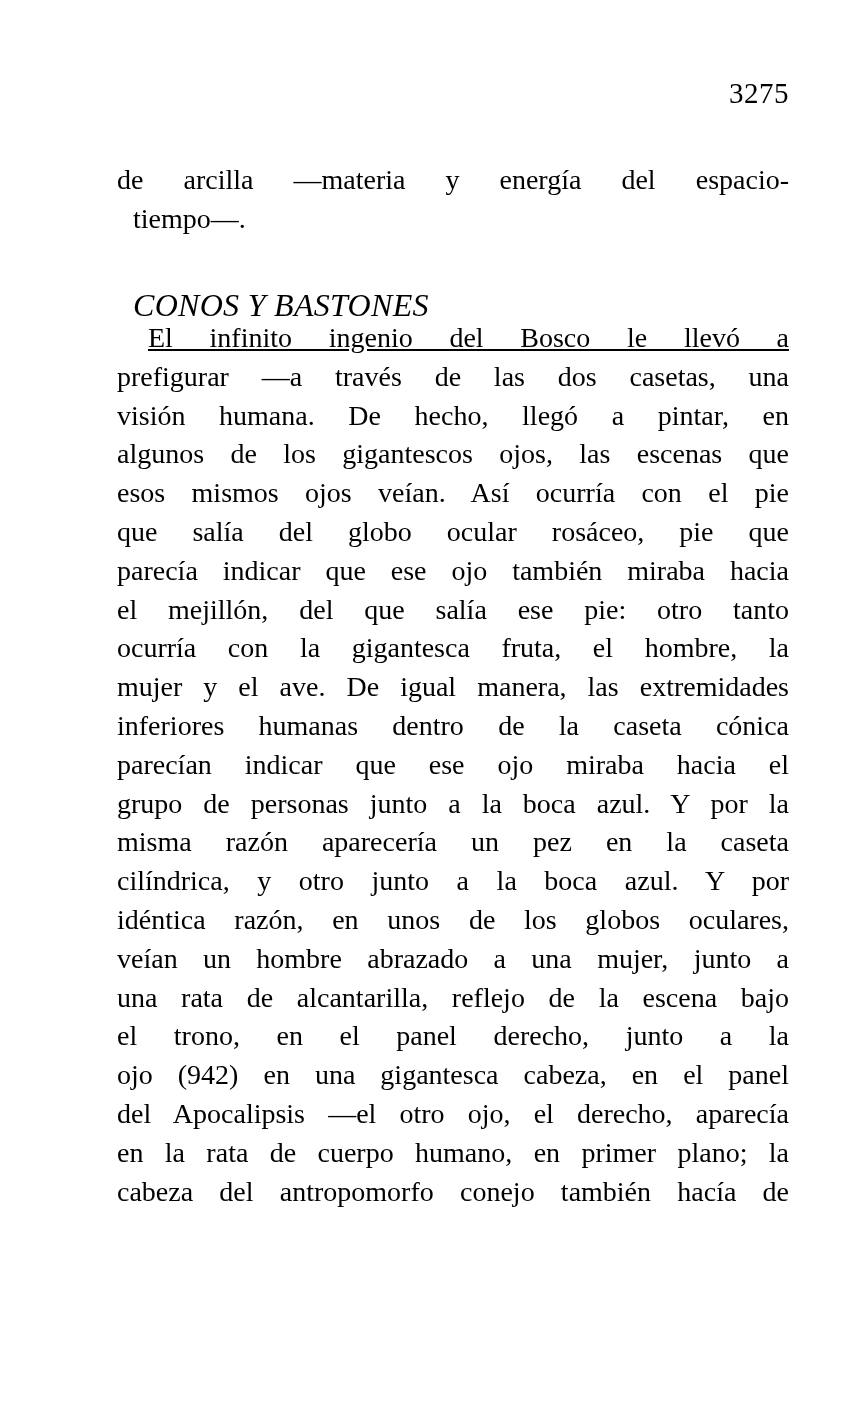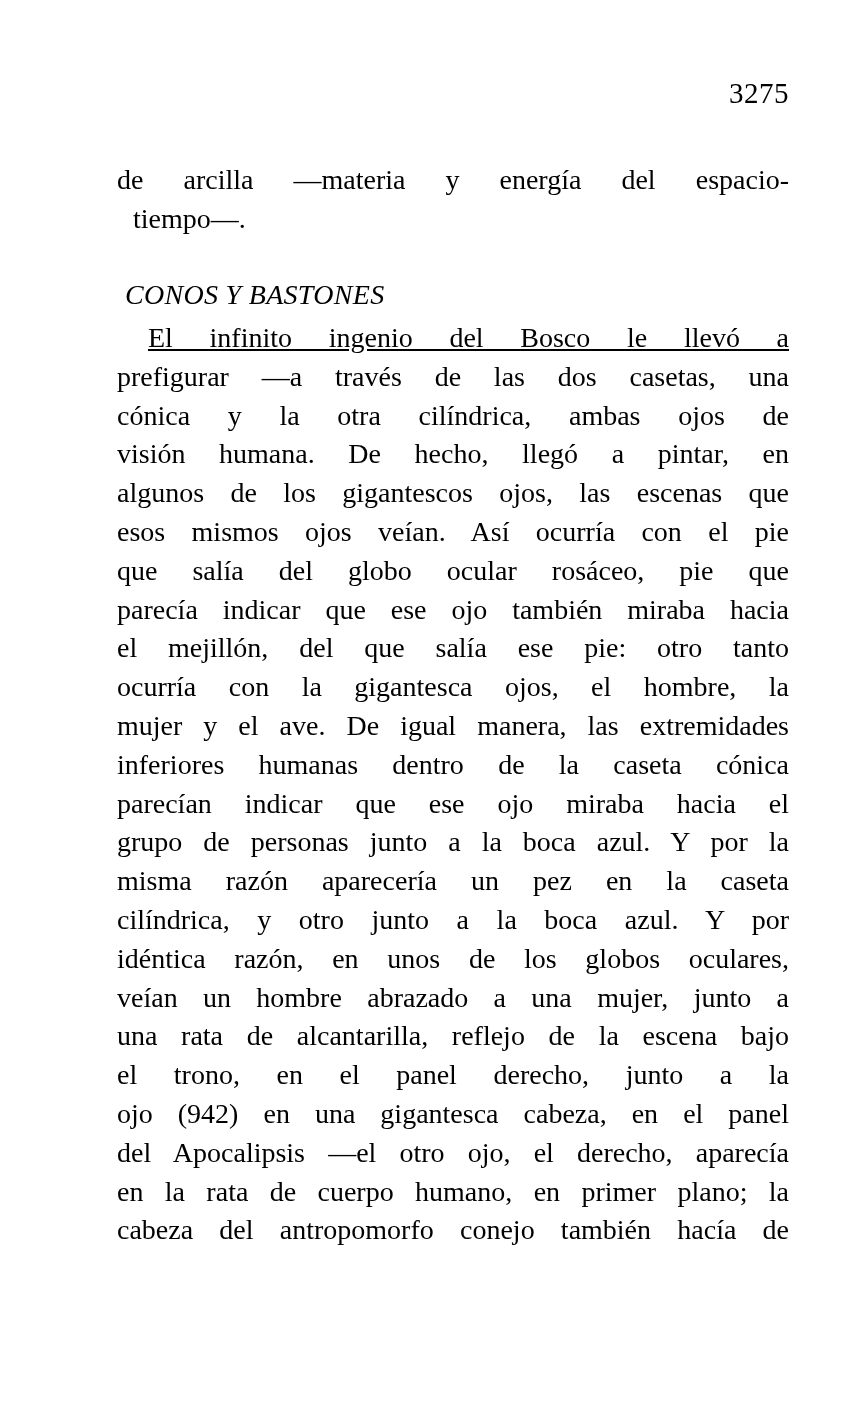--- a/index.html
+++ b/index.html
@@ -26,21 +26,21 @@
     line-height: 34px;
     text-align: right;
     letter-spacing: 0.5px;
   }
   .content {
     position: absolute;
     left: 117px;
     width: 672px;
   }
   .para-cont   { top: 161px; }
-  .heading     { top: 271px; margin: 8px; font-size: 28px; font-weight: normal; font-style: italic; letter-spacing: 0.3px; }
+  .heading     { top: 271px; margin: 16px; font-size: 32px; font-weight: normal; font-style: italic; letter-spacing: 0.3px; }
   .para-main   { top: 319px; }
   .para .line {
     font-size: 28px;
     line-height: 38.8px;
     text-align: justify;
     text-align-last: justify;
     text-justify: inter-word;
     white-space: normal;
   }
   .para .line.flush-left { text-align-last: left; margin-left: 16px; }
@@ -56,28 +56,27 @@
   <div class="content para para-cont">
       <div class="line">de arcilla —materia y energía del espacio-</div>
       <div class="line flush-left">tiempo—.</div>
     </div>
 
   <h2 class="content heading">CONOS Y BASTONES</h2>
 
   <div class="content para para-main">
       <div class="line indent">El infinito ingenio del Bosco le llevó a</div>
       <div class="line">prefigurar —a través de las dos casetas, una</div>
-      <div class="line">cónica y la otra cilíndrica, ambas ojos de</div>
       <div class="line">visión humana. De hecho, llegó a pintar, en</div>
       <div class="line">algunos de los gigantescos ojos, las escenas que</div>
       <div class="line">esos mismos ojos veían. Así ocurría con el pie</div>
       <div class="line">que salía del globo ocular rosáceo, pie que</div>
       <div class="line">parecía indicar que ese ojo también miraba hacia</div>
       <div class="line">el mejillón, del que salía ese pie: otro tanto</div>
-      <div class="line">ocurría con la gigantesca ojos, el hombre, la</div>
+      <div class="line">ocurría con la gigantesca fruta, el hombre, la</div>
       <div class="line">mujer y el ave. De igual manera, las extremidades</div>
       <div class="line">inferiores humanas dentro de la caseta cónica</div>
       <div class="line">parecían indicar que ese ojo miraba hacia el</div>
       <div class="line">grupo de personas junto a la boca azul. Y por la</div>
       <div class="line">misma razón aparecería un pez en la caseta</div>
       <div class="line">cilíndrica, y otro junto a la boca azul. Y por</div>
       <div class="line">idéntica razón, en unos de los globos oculares,</div>
       <div class="line">veían un hombre abrazado a una mujer, junto a</div>
       <div class="line">una rata de alcantarilla, reflejo de la escena bajo</div>
       <div class="line">el trono, en el panel derecho, junto a la</div>

